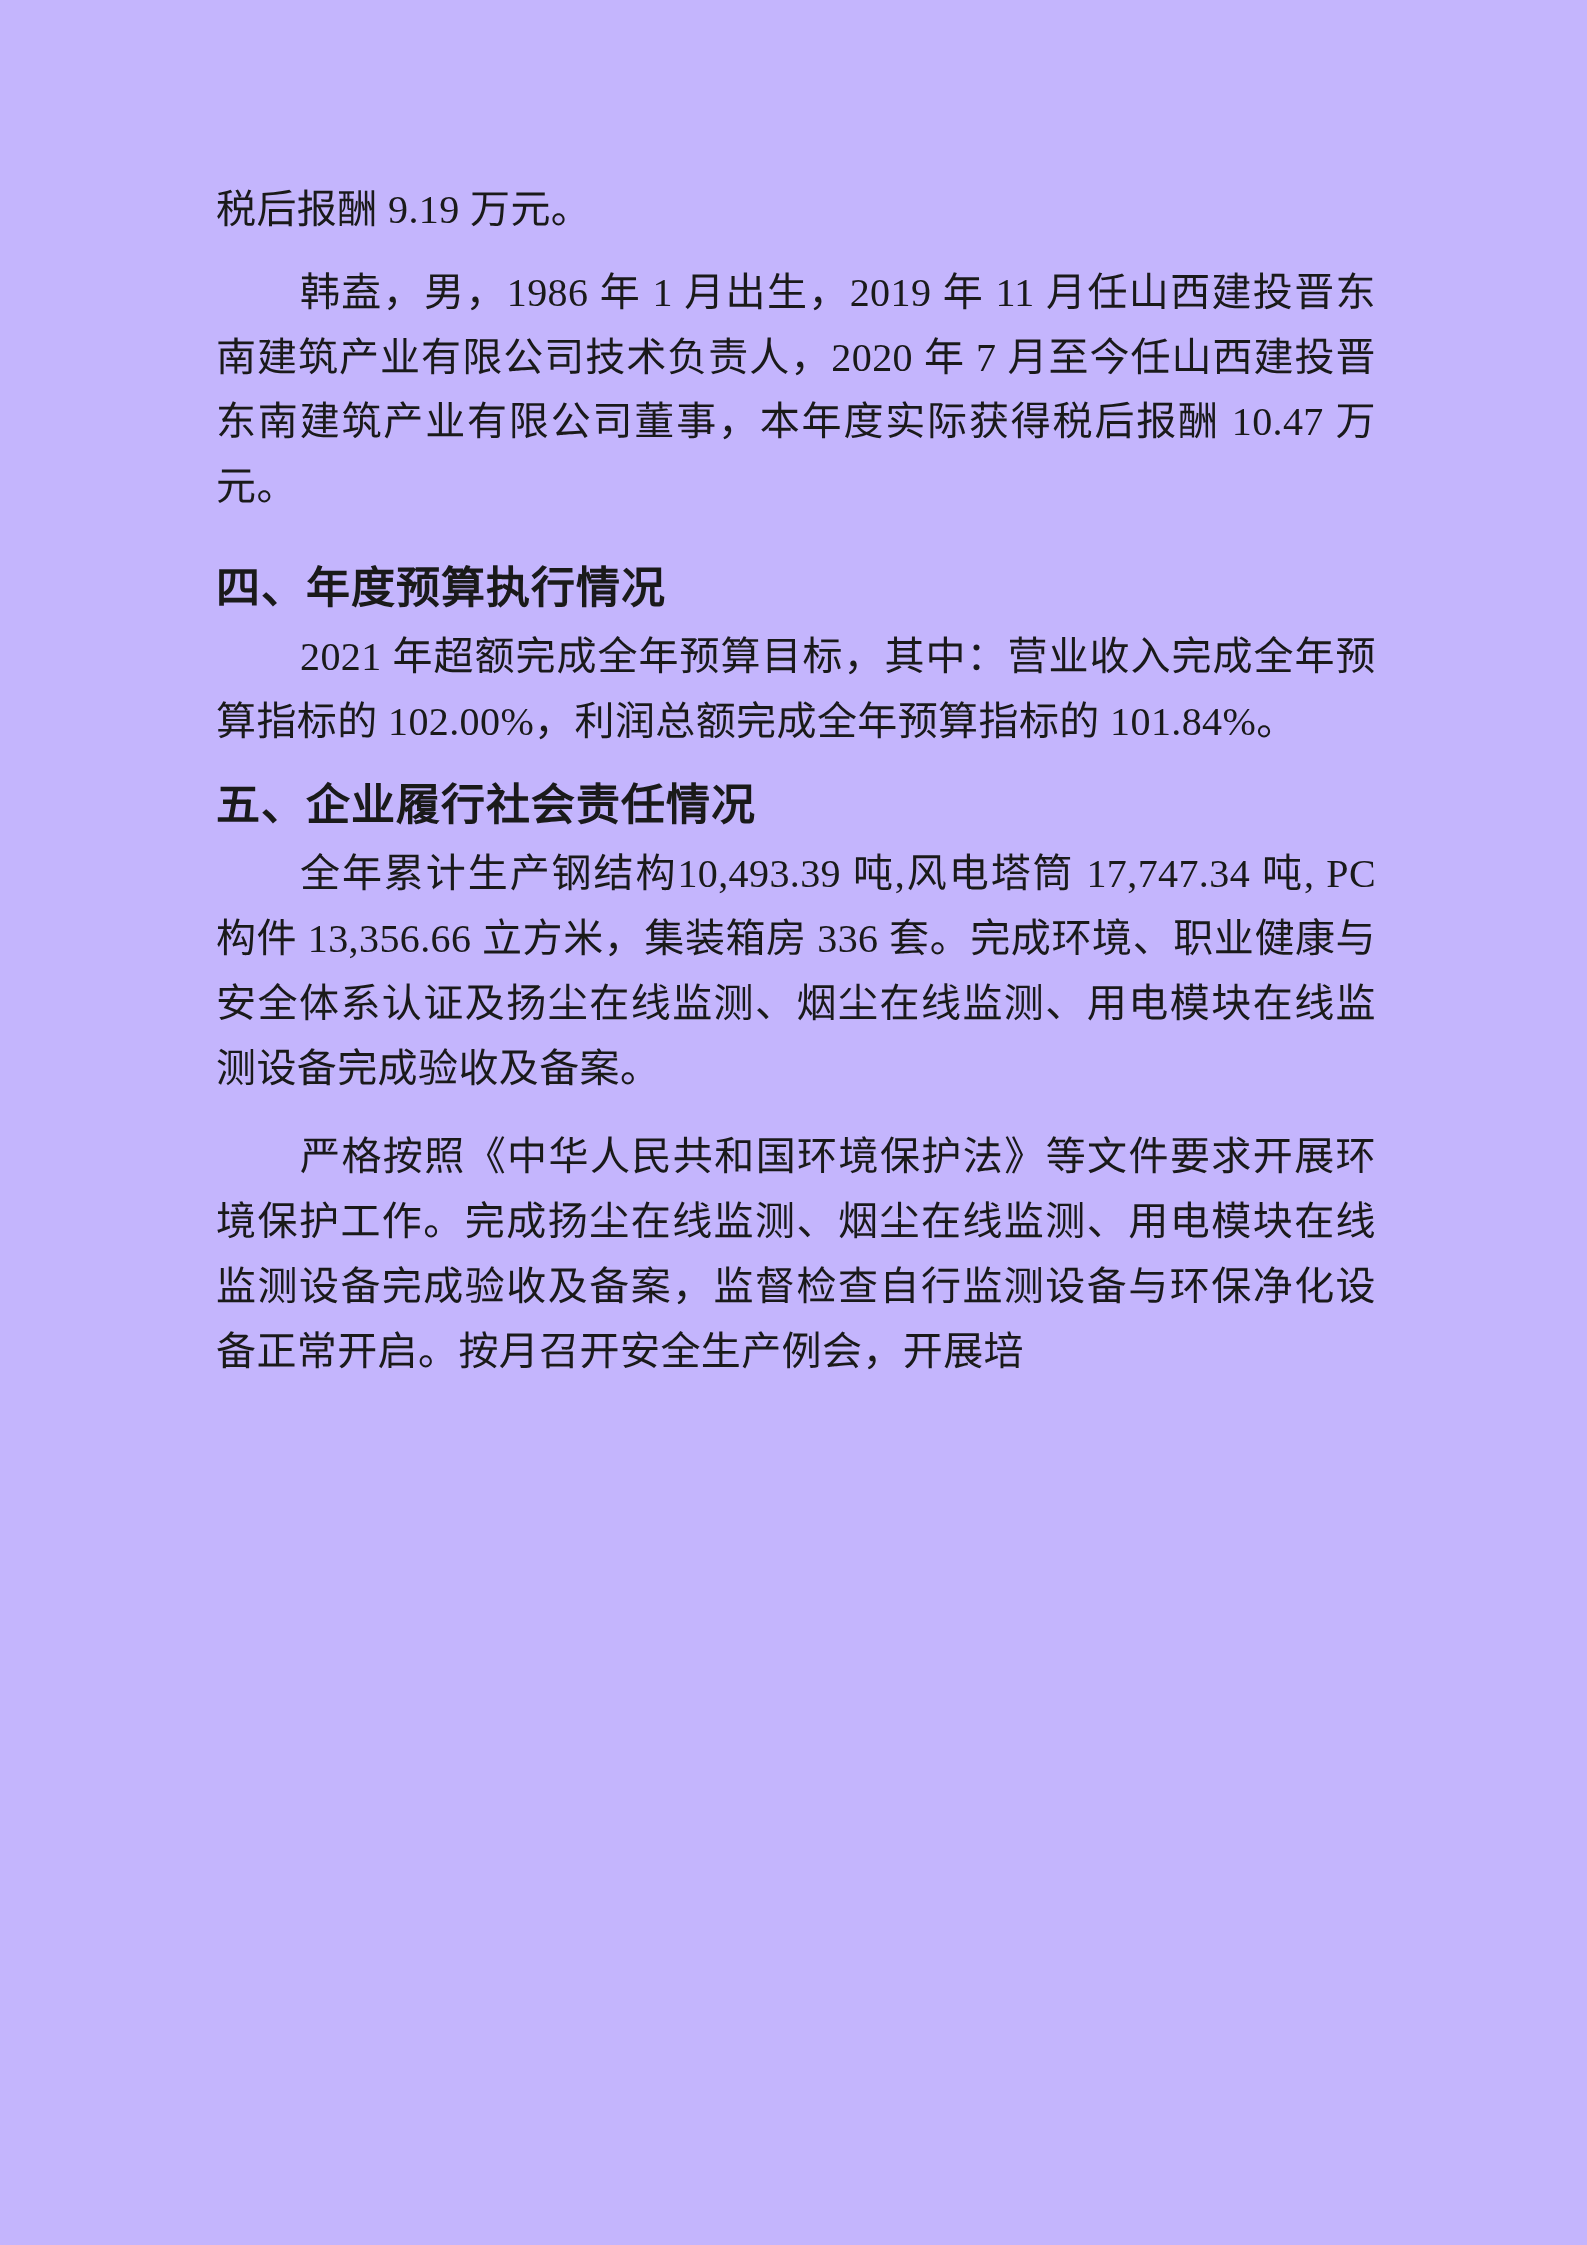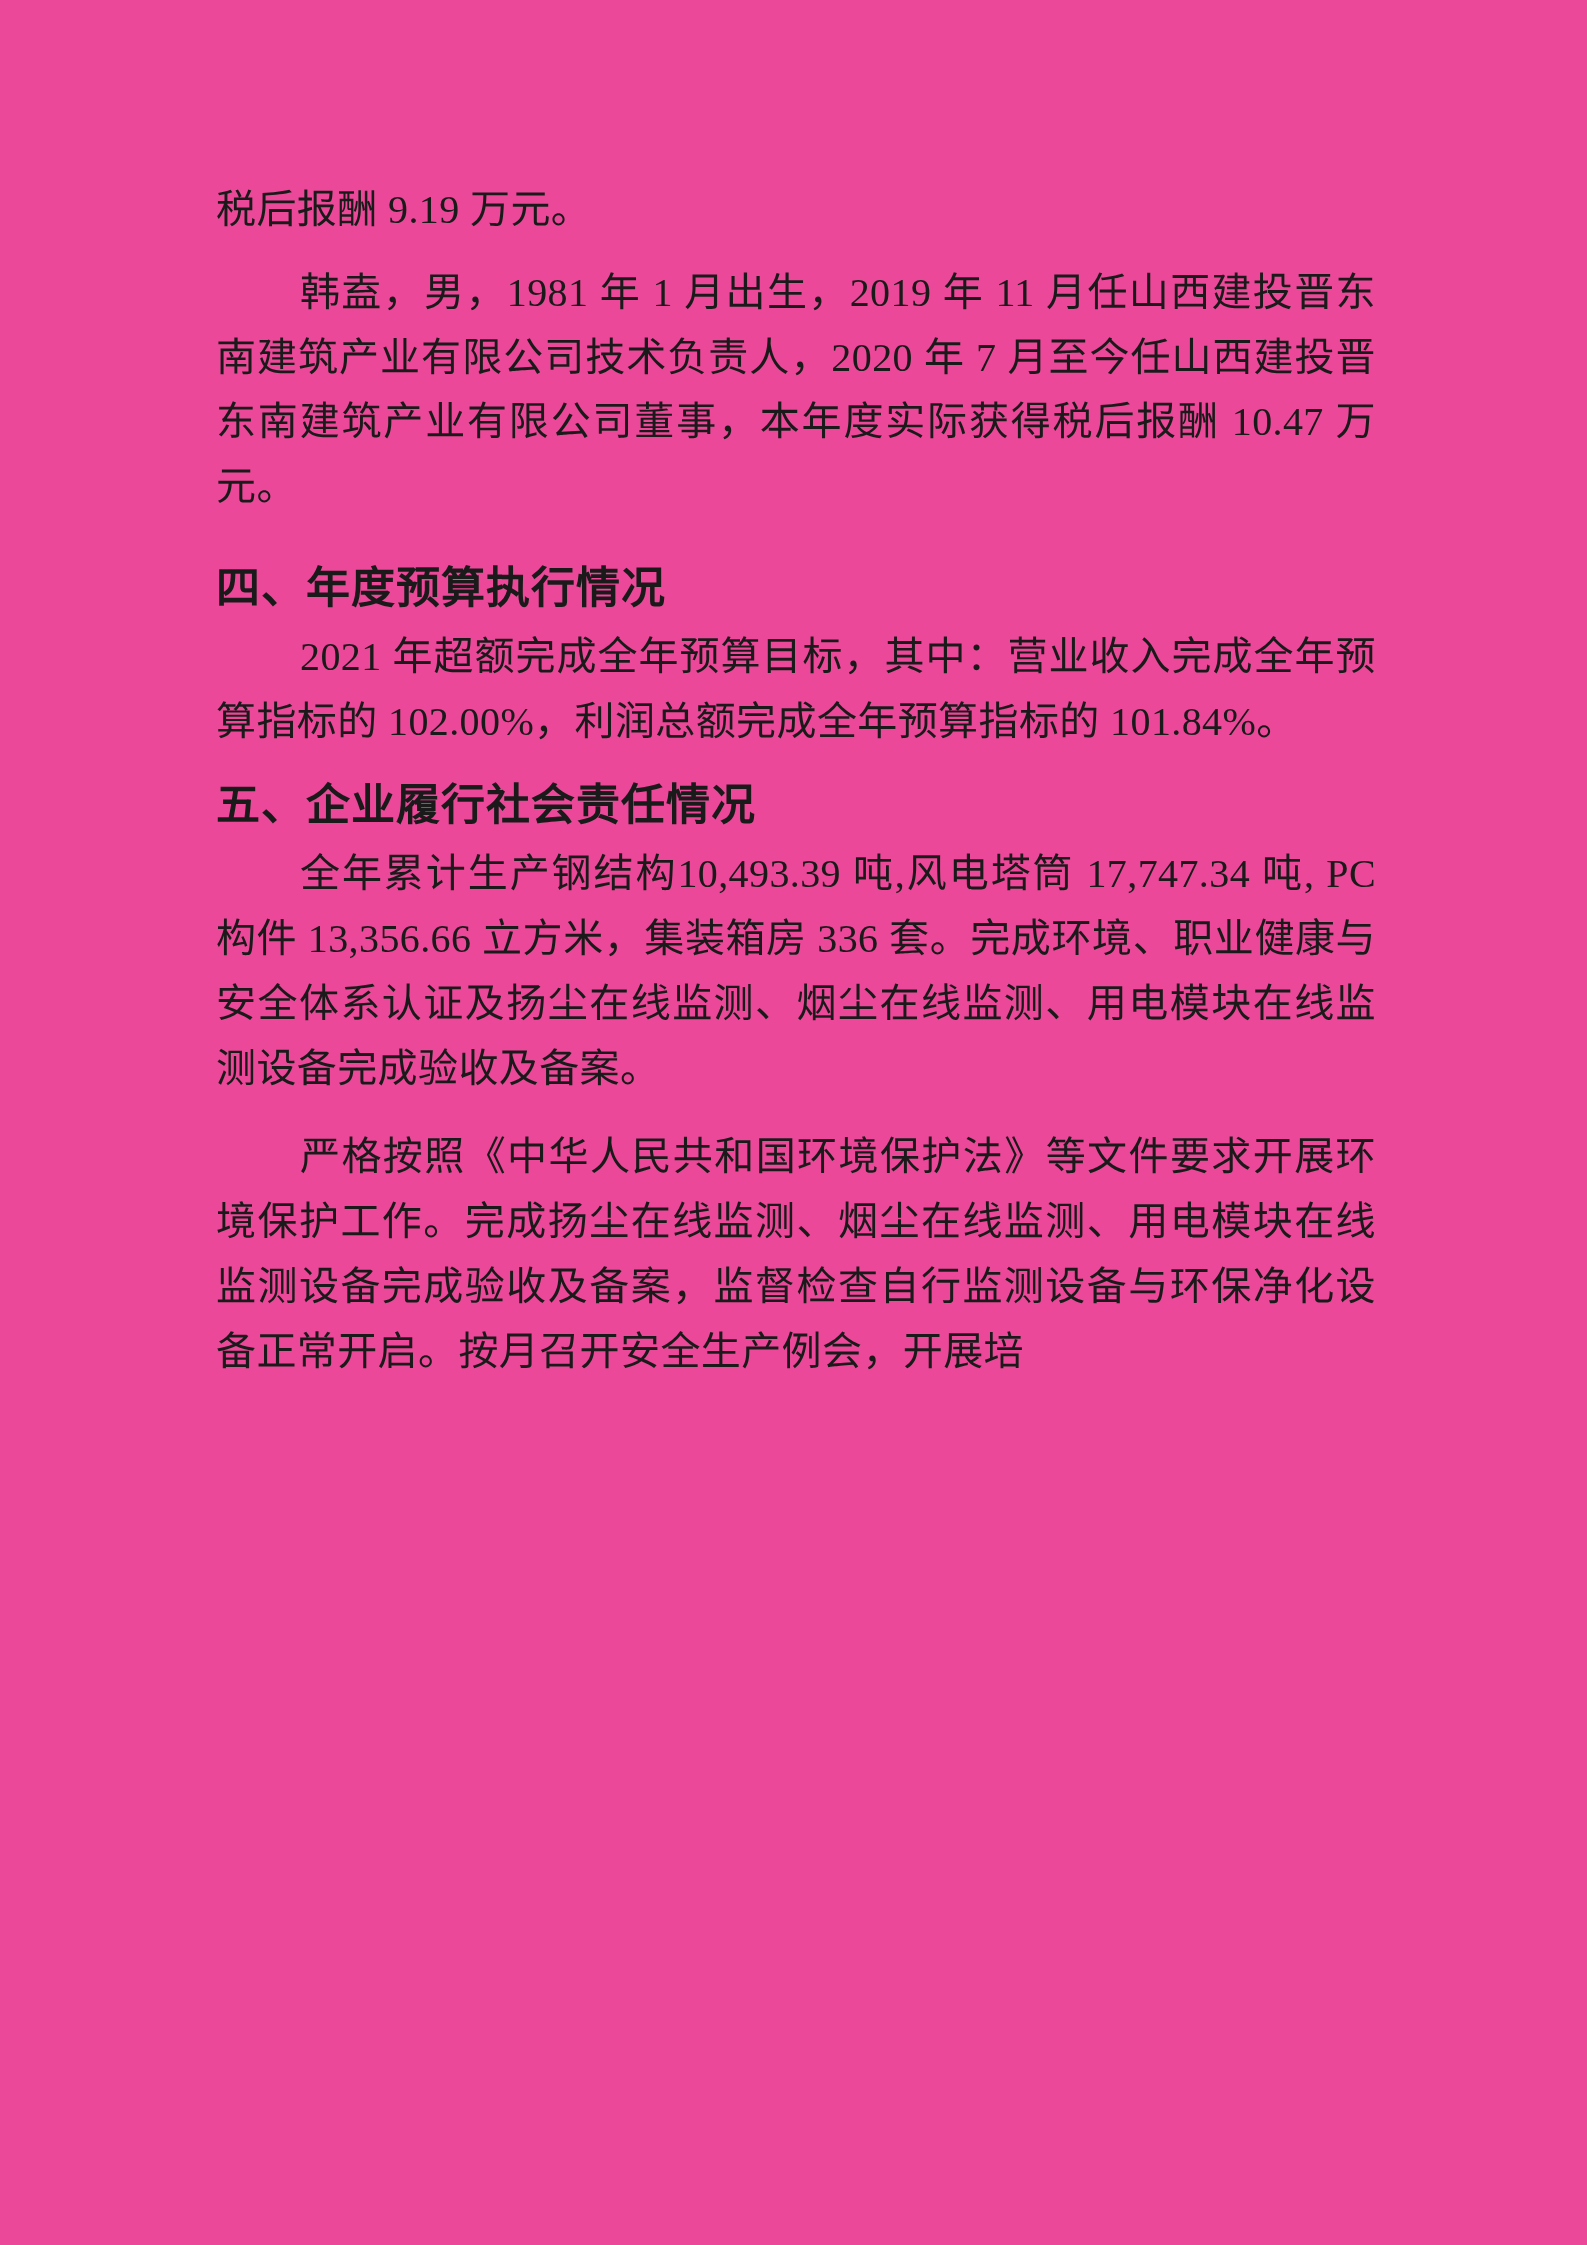--- a/index.html
+++ b/index.html
@@ -4,21 +4,21 @@
 <style>
   html, body {
     margin: 0;
     padding: 0;
     background: #ffffff;
   }
   .page {
     position: relative;
     width: 1587px;
     height: 2245px;
-    background: #ec4899;
+    background: #c4b5fd;
     margin: 0 auto;
     overflow: hidden;
     text-decoration: underline;
   }
   .content {
     position: absolute;
     left: 216px;
     top: 178px;
     width: 1160px;
   }
@@ -60,21 +60,21 @@
 </head>
 <body>
 
 <div class="page">
   <div class="content">
 
     <p class="para">税后报酬 9.19 万元。</p>
 
     <div class="spacer-sm"></div>
 
-    <p class="para indent">韩盍，男，1981 年 1 月出生，2019 年 11 月任山西建投晋东南建筑产业有限公司技术负责人，2020 年 7 月至今任山西建投晋东南建筑产业有限公司董事，本年度实际获得税后报酬 10.47 万元。</p>
+    <p class="para indent">韩盍，男，1986 年 1 月出生，2019 年 11 月任山西建投晋东南建筑产业有限公司技术负责人，2020 年 7 月至今任山西建投晋东南建筑产业有限公司董事，本年度实际获得税后报酬 10.47 万元。</p>
 
     <div class="spacer-sm"></div>
 
 
     <h2 class="heading">四、年度预算执行情况</h2>
 
     <p class="para indent">2021 年超额完成全年预算目标，其中：营业收入完成全年预算指标的 102.00%，利润总额完成全年预算指标的 101.84%。</p>
 
     <h2 class="heading">五、企业履行社会责任情况</h2>
 

